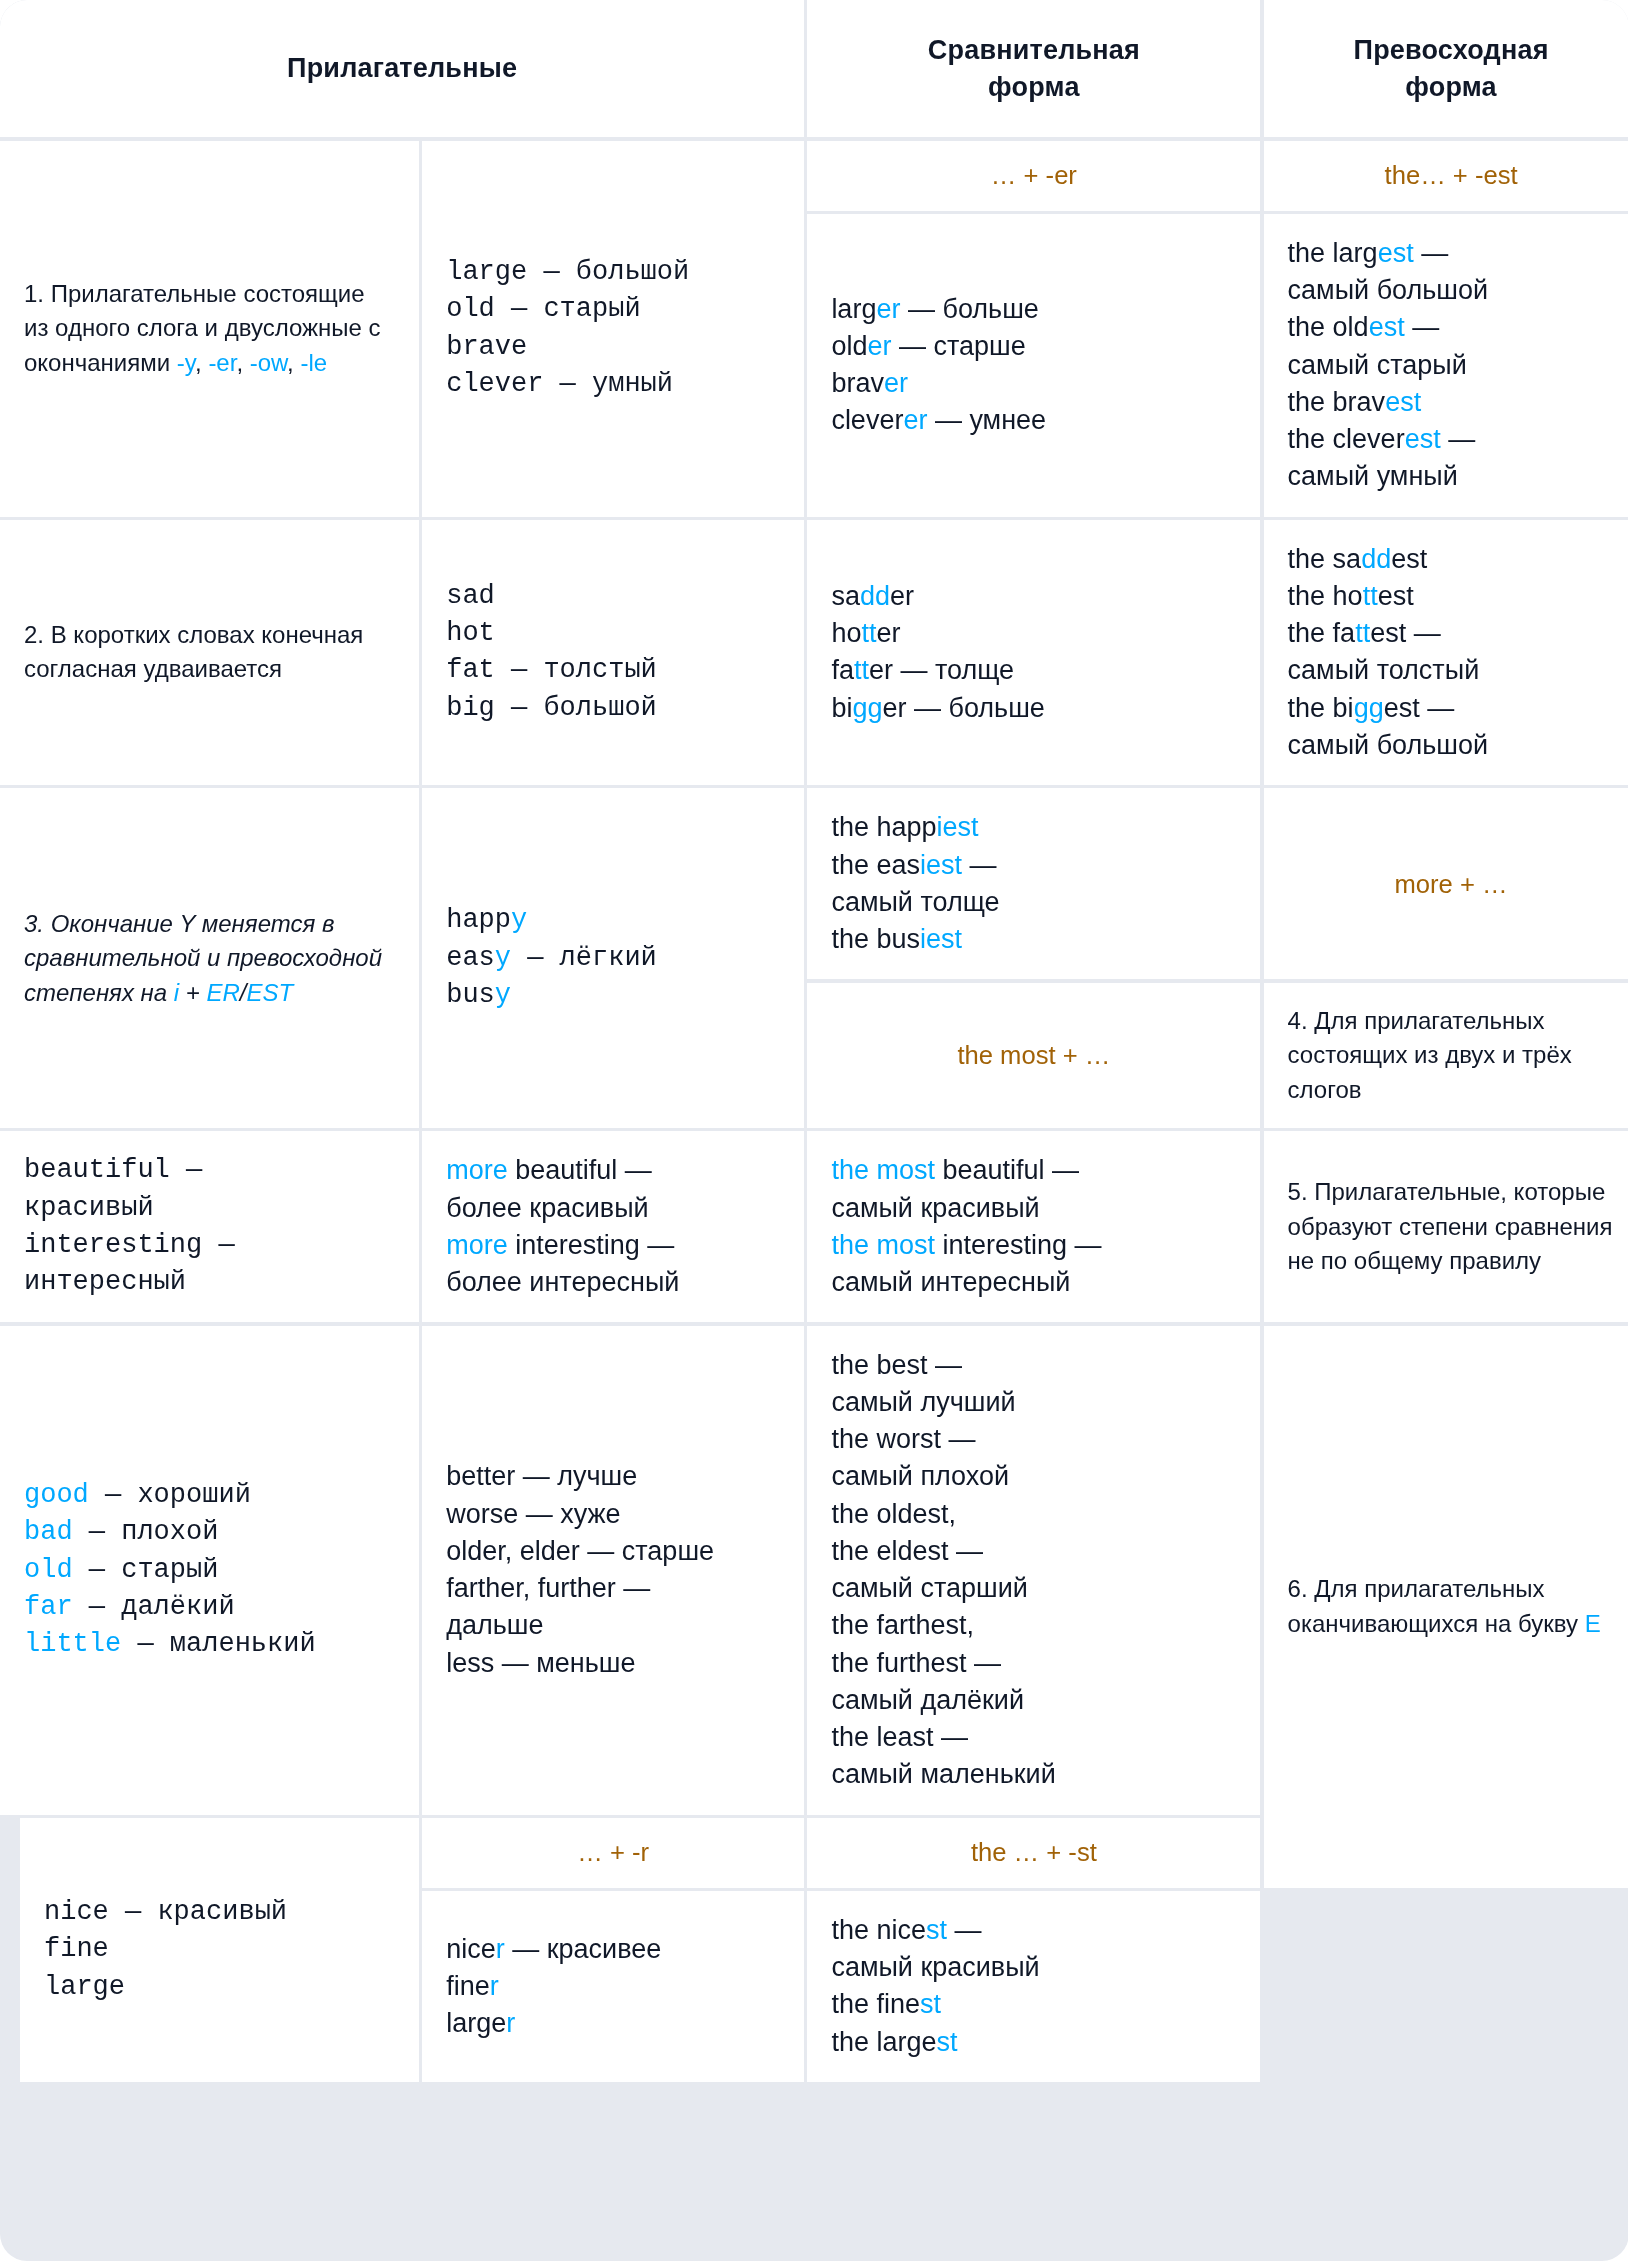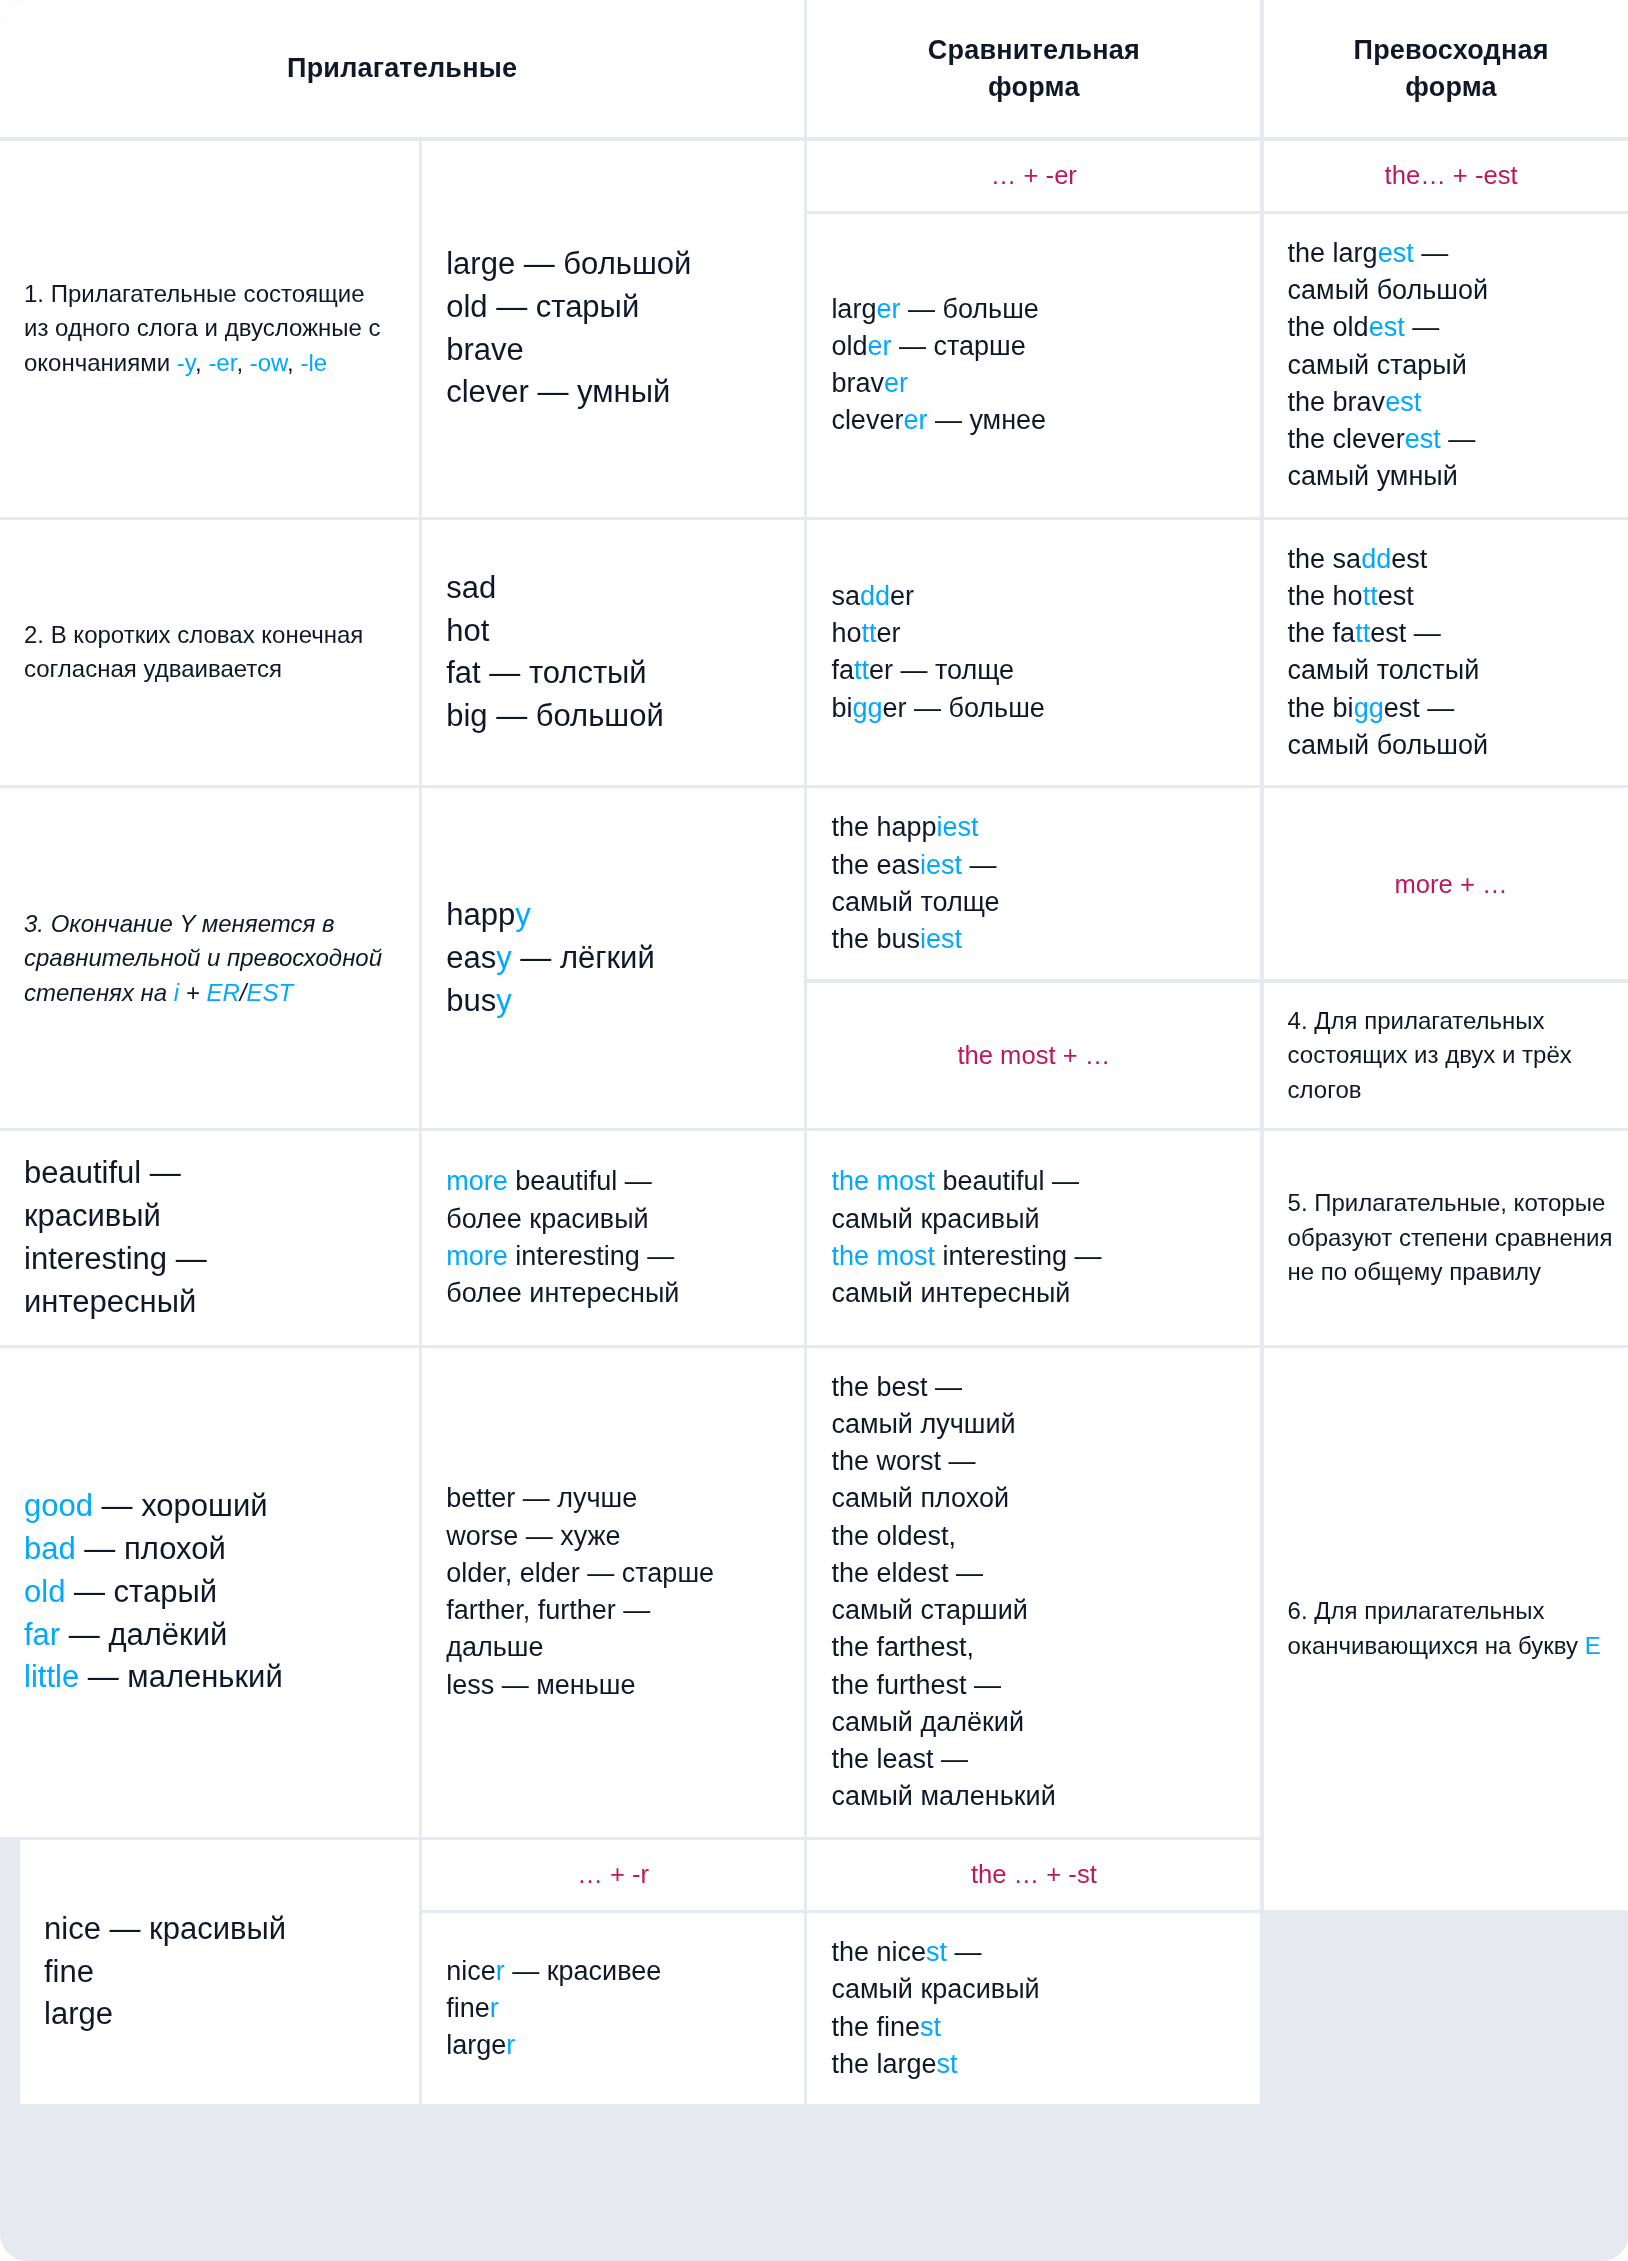--- a/index.html
+++ b/index.html
@@ -46,29 +46,29 @@
     font-weight: 700;
     text-align: center;
     align-items: center;
     justify-content: center;
     letter-spacing: 0.2px;
     padding: 32px 16px;
   }
 
   .formula {
     font-size: 25.6px;
-    color: #be185d;
+    color: #a16207;
     text-align: center;
     align-items: center;
     justify-content: center;
     padding: 17.6px 12.8px;
   }
 
   .rule { font-size: 24px; line-height: 1.44; }
-  .examples { font-size: 31px; line-height: 1.38; }
+  .examples { font-size: 27px; line-height: 1.38; font-family: Liberation Mono, monospace; }
   .forms { font-size: 27px; line-height: 1.38; }
 
   .bl { color: #00A8FF; }
 
   
   .card::before{
     content:"";
     position:absolute; inset:0;
     border-radius:27px;
     pointer-events:none;

